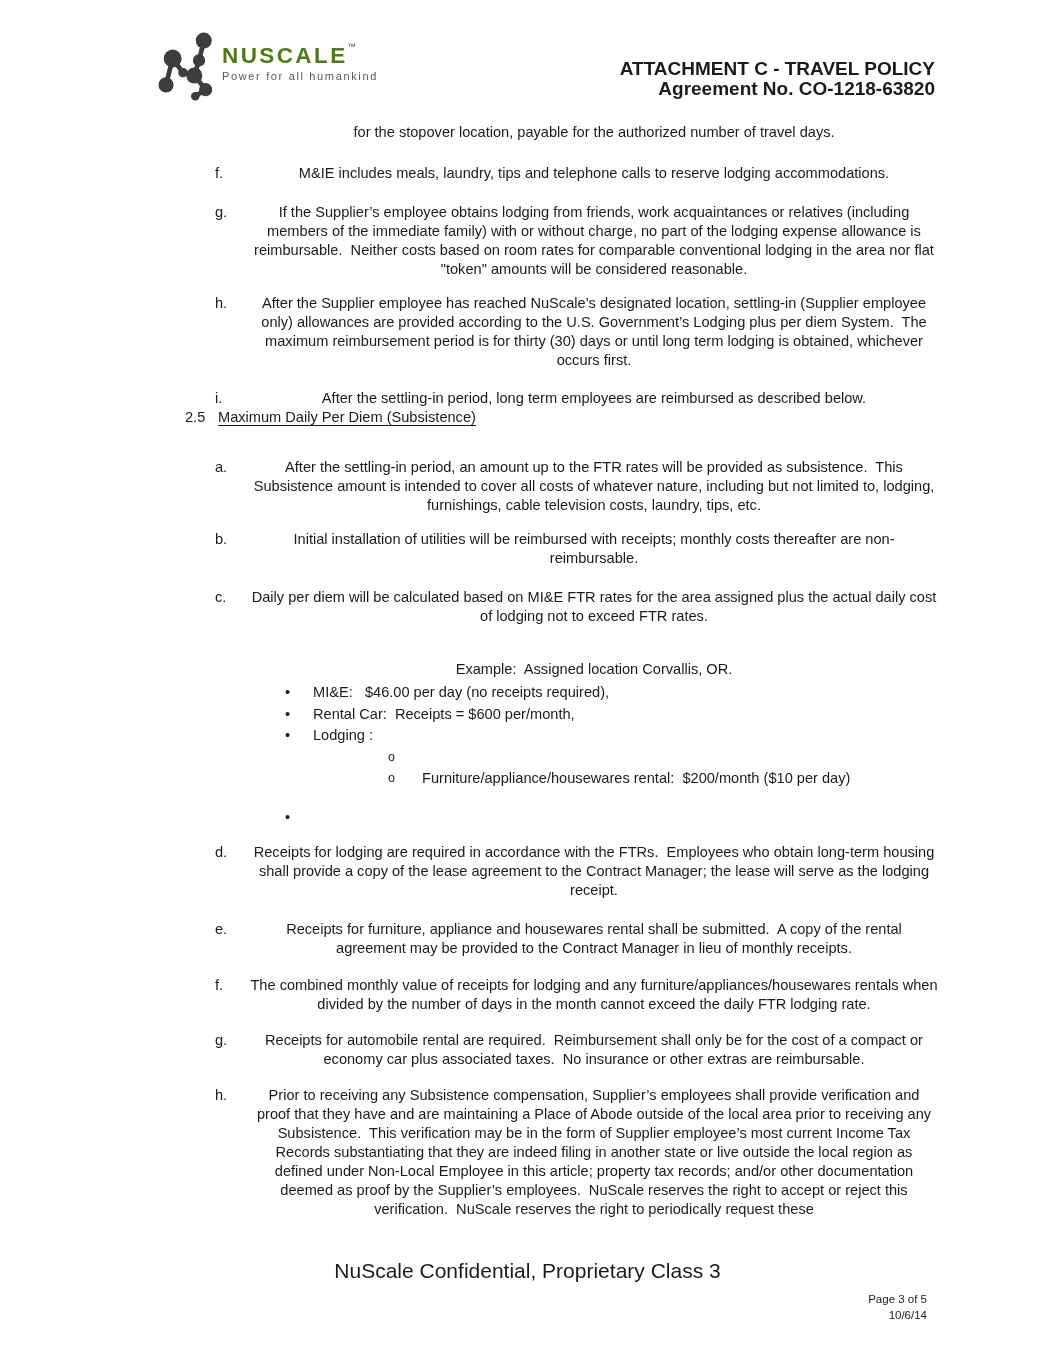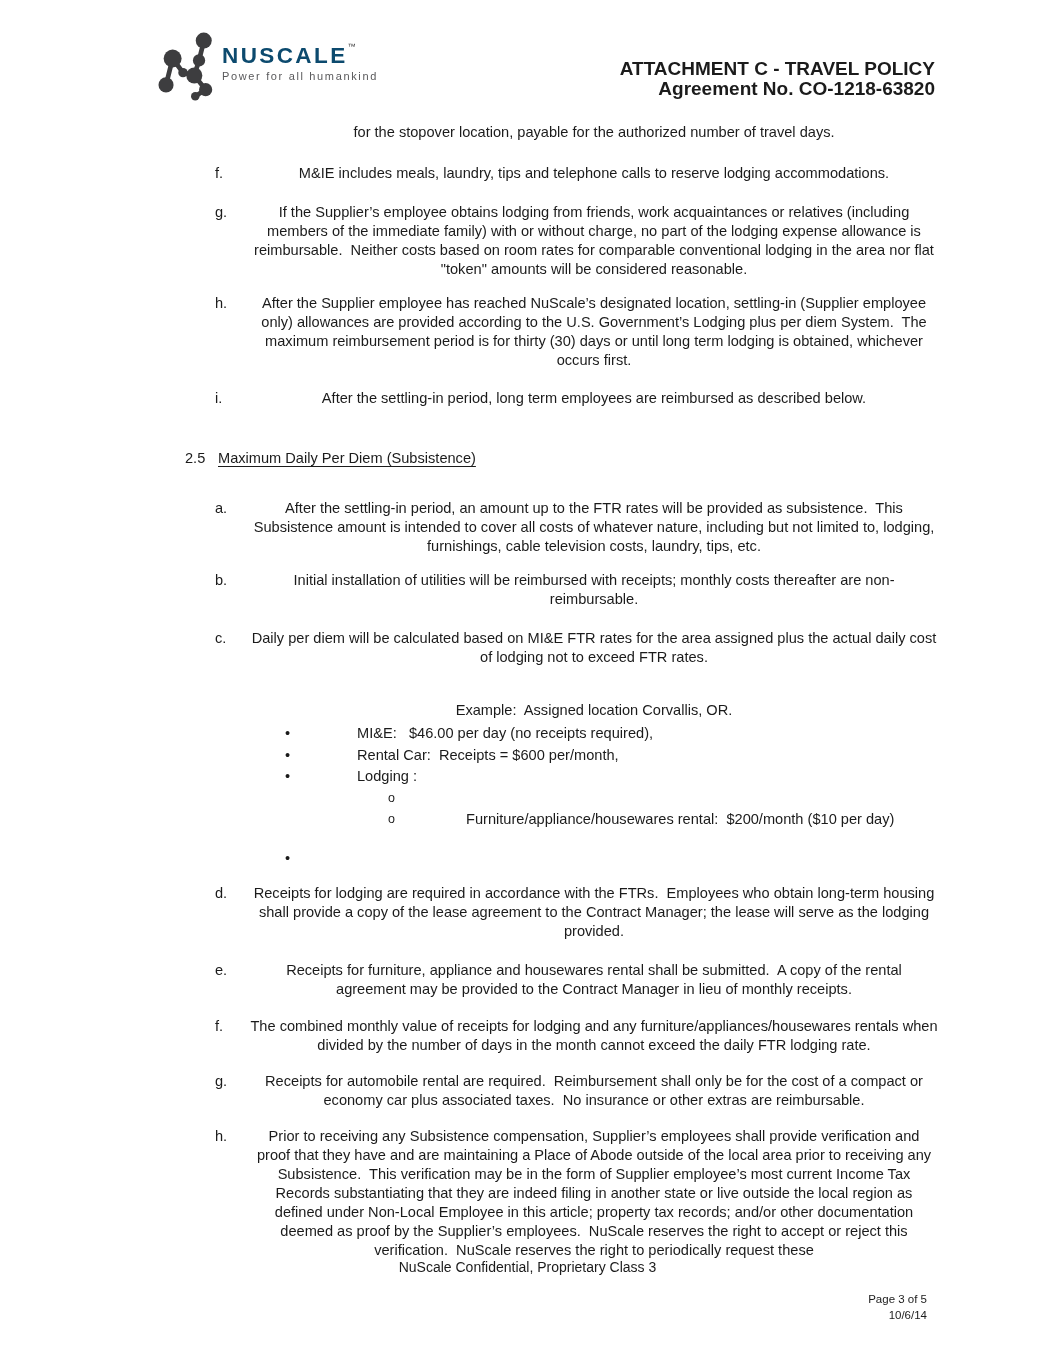--- a/index.html
+++ b/index.html
@@ -12,21 +12,21 @@
     color:#1b1b1b;
     overflow:hidden;
   }
 
   
   .logo { position:absolute; left:150px; top:28px; }
   .logo-icon { position:absolute; left:0; top:2px; }
   .logo-text { position:absolute; left:72px; top:14px; white-space:nowrap; }
   .brand {
     font-size:22.5px; font-weight:bold; letter-spacing:2.4px;
-    color:#0c4a6e;
+    color:#4d7c0f;
   }
   .brand-tm { font-size:8px; vertical-align:14px; letter-spacing:0; color:#3d3d3f; }
   .tagline {
     margin-top:1px;
     font-size:11px; letter-spacing:1.65px;
     color:#59595b; white-space:nowrap;
   }
   .doc-title {
     position:absolute; top:59px; right:120px;
     text-align:right; font-weight:bold;
@@ -42,29 +42,29 @@
   .para { white-space:pre-wrap;text-align:center; }
   .hang { position:relative; }
   .hang-label { position:absolute; left:-35px; top:0; }
   .section-head { margin-left:-65px; white-space:nowrap; }
   .section-num { display:inline-block; width:33px; }
   .section-title { text-decoration:underline; text-underline-offset:3px; }
 
   .bullets { margin-left:35px; }
   .bullet-row { display:flex; line-height:21.5px; }
   .bullet-glyph { width:28px; flex:0 0 28px; }
-  .bullet-text { white-space:pre-wrap;margin-left:44px; }
+  .bullet-text { white-space:pre-wrap; }
   .sub-bullets { margin-left:138px; }
   .sub-row { display:flex; line-height:21.5px; }
   .sub-glyph { width:34px; flex:0 0 34px; font-size:12.5px; }
 
   
   .footer-center {
     position:absolute; top:1259px; left:0; width:100%;
-    text-align:center; font-size:14px;
+    text-align:center; font-size:21px;
   }
   .footer-right {
     position:absolute; top:1263px; right:128px;
     text-align:right; font-size:11.5px; line-height:16px;margin-top:28px;
   }
 </style>
 </head>
 <body>
 
 <div class="page">
@@ -121,21 +121,21 @@
     <div class="hang" style="margin-top:15px">
       <span class="hang-label">h.</span>
       <div class="para">After the Supplier employee has reached NuScale’s designated location, settling-in (Supplier employee only) allowances are provided according to the U.S. Government’s Lodging plus per diem System.  The maximum reimbursement period is for thirty (30) days or until long term lodging is obtained, whichever occurs first.</div>
     </div>
 
     <div class="hang" style="margin-top:19px">
       <span class="hang-label">i.</span>
       <div class="para">After the settling-in period, long term employees are reimbursed as described below.</div>
     </div>
 
-    <div class="section-head" style="margin-top:41px">
+    <div class="section-head" style="">
       <span class="section-num">2.5</span><span class="section-title">Maximum Daily Per Diem (Subsistence)</span>
     </div>
 
     <div class="hang" style="margin-top:31px">
       <span class="hang-label">a.</span>
       <div class="para">After the settling-in period, an amount up to the FTR rates will be provided as subsistence.  This Subsistence amount is intended to cover all costs of whatever nature, including but not limited to, lodging, furnishings, cable television costs, laundry, tips, etc.</div>
     </div>
 
     <div class="hang" style="margin-top:15px">
       <span class="hang-label">b.</span>
@@ -177,21 +177,21 @@
 
       <div class="bullets" style="margin-top:17px">
         <div class="bullet-row">
           <span class="bullet-glyph">•</span>
         </div>
       </div>
     </div>
 
     <div class="hang" style="margin-top:15px">
       <span class="hang-label">d.</span>
-      <div class="para">Receipts for lodging are required in accordance with the FTRs.  Employees who obtain long-term housing shall provide a copy of the lease agreement to the Contract Manager; the lease will serve as the lodging provided.</div>
+      <div class="para">Receipts for lodging are required in accordance with the FTRs.  Employees who obtain long-term housing shall provide a copy of the lease agreement to the Contract Manager; the lease will serve as the lodging receipt.</div>
     </div>
 
     <div class="hang" style="margin-top:20px">
       <span class="hang-label">e.</span>
       <div class="para">Receipts for furniture, appliance and housewares rental shall be submitted.  A copy of the rental agreement may be provided to the Contract Manager in lieu of monthly receipts.</div>
     </div>
 
     <div class="hang" style="margin-top:18px">
       <span class="hang-label">f.</span>
       <div class="para">The combined monthly value of receipts for lodging and any furniture/appliances/housewares rentals when divided by the number of days in the month cannot exceed the daily FTR lodging rate.</div>

